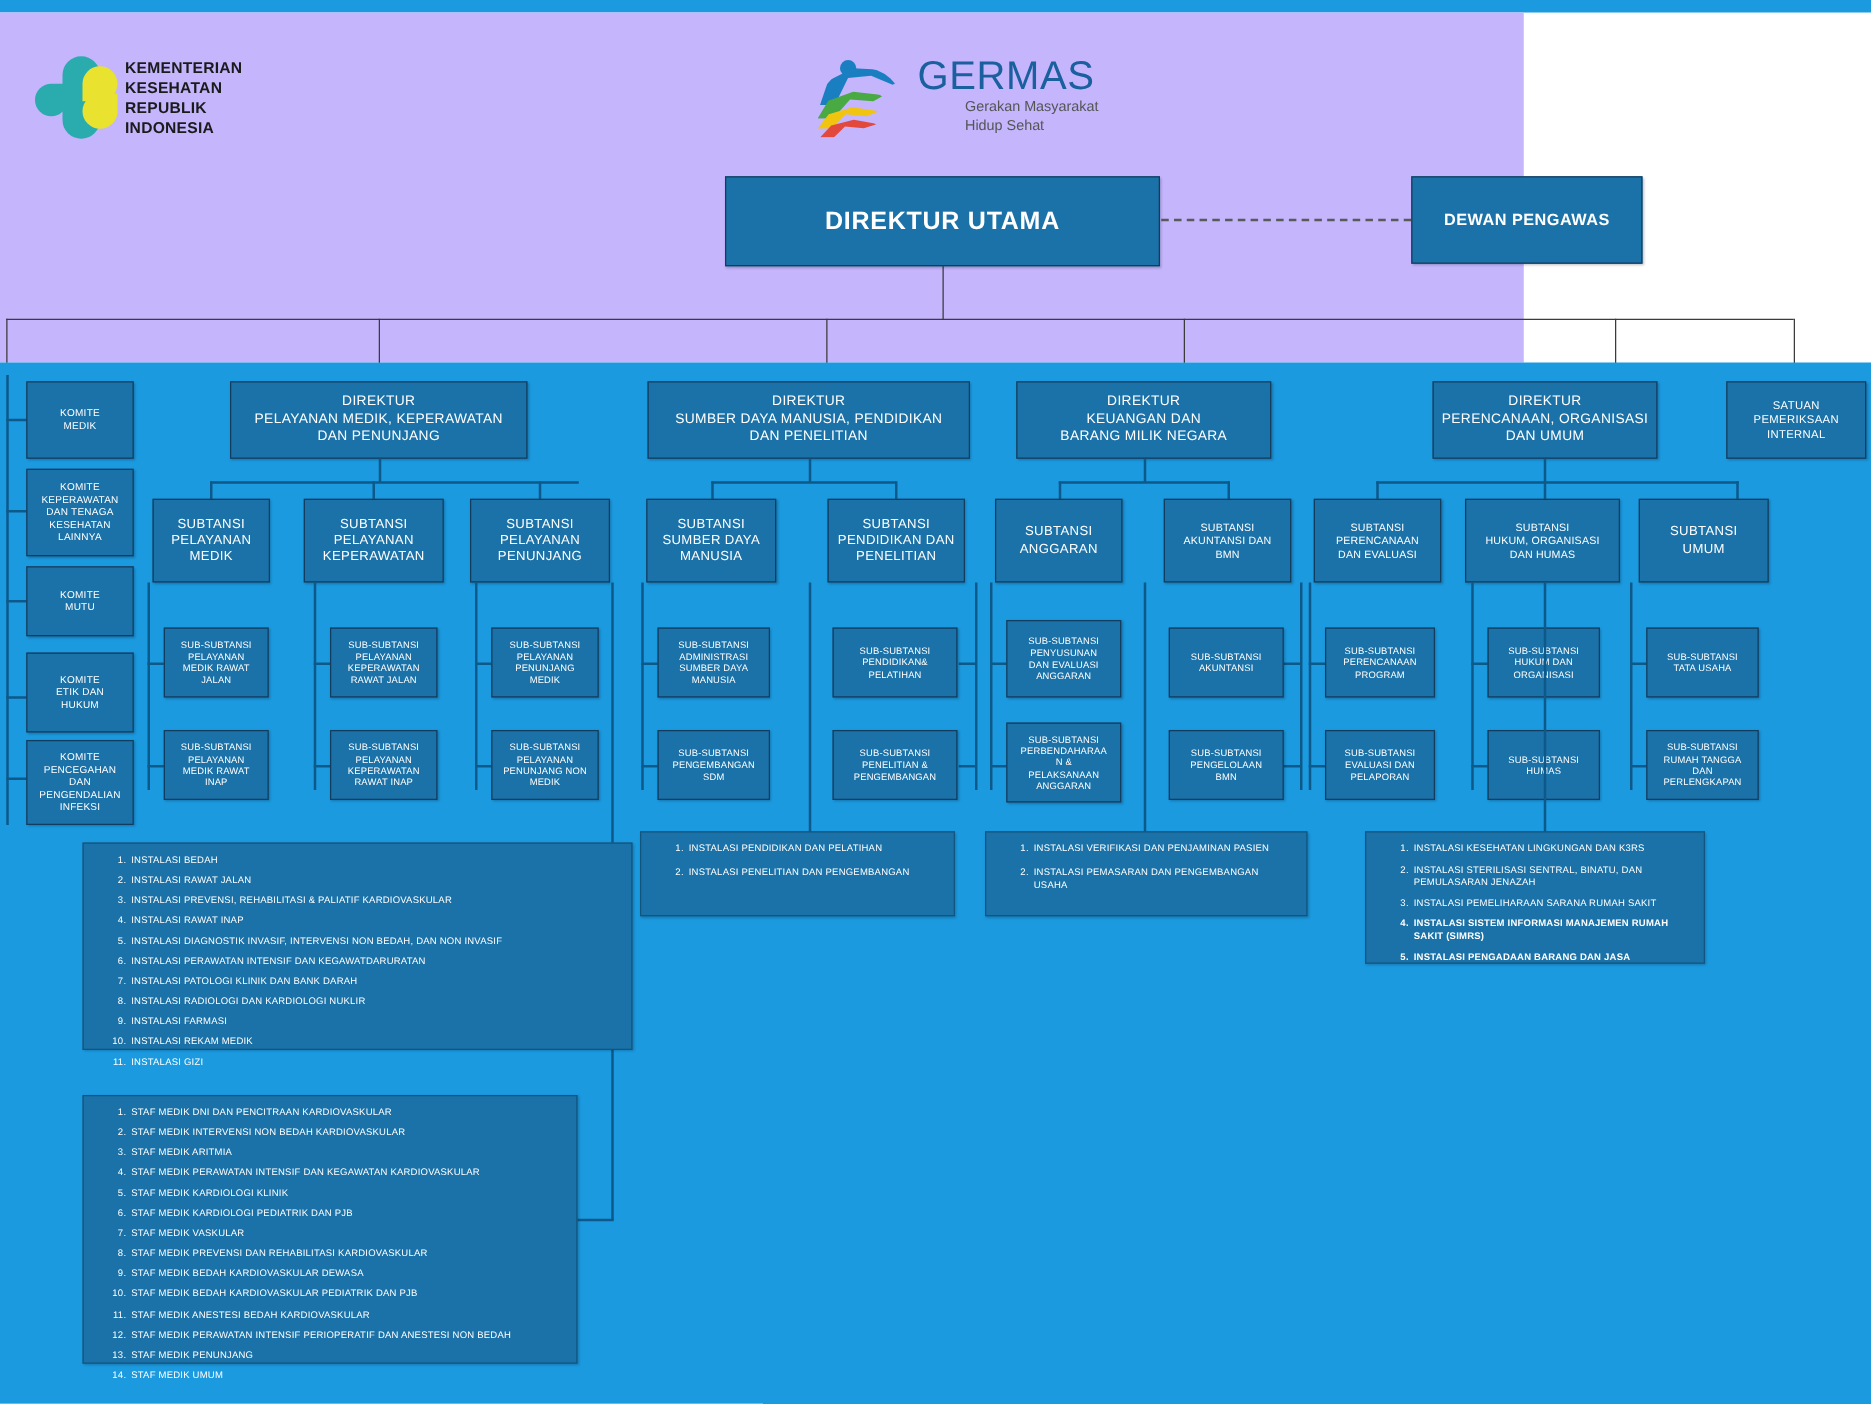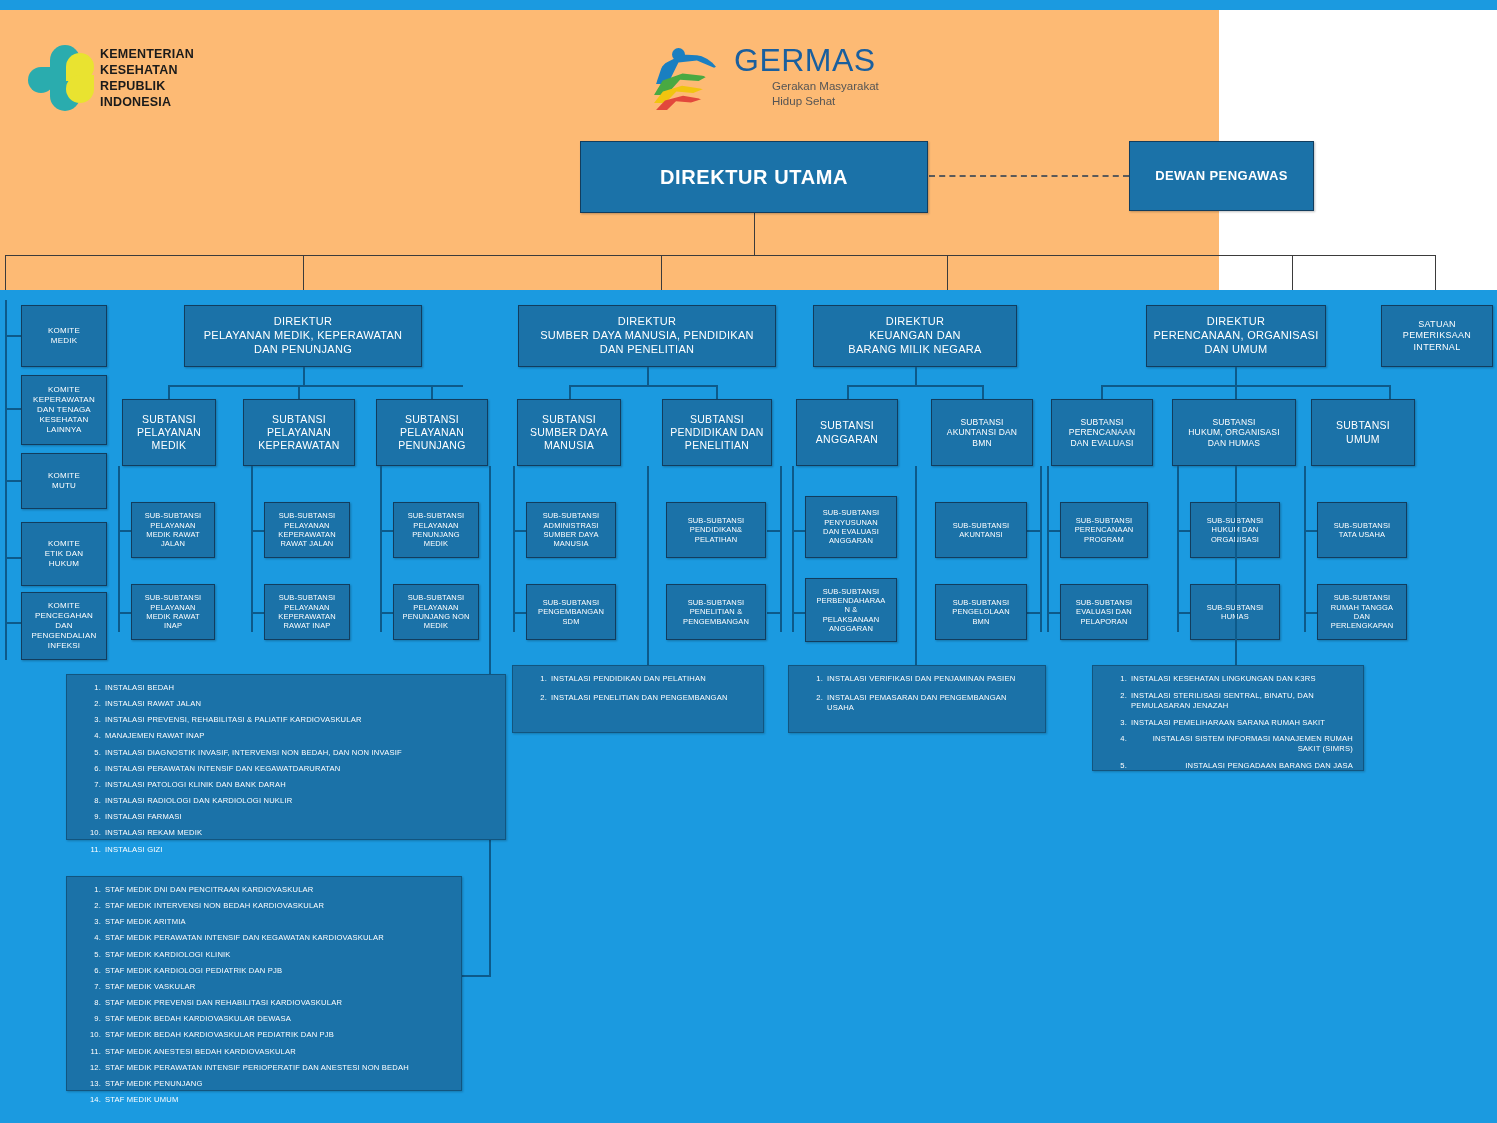--- a/index.html
+++ b/index.html
@@ -8,21 +8,21 @@
     background:#ffffff;
     font-family:"Liberation Sans", sans-serif;
     position:relative;
     overflow:hidden;
   }
   
   #top-band {
     position:absolute; left:0; top:0; width:1497px; height:10px;
     background:#1b9ae0;
   }
-  #header { position:absolute; left:0; top:10px; width:1219px; height:280px; background:#fdba74; }
+  #header { position:absolute; left:0; top:10px; width:1219px; height:280px; background:#c4b5fd; }
 
   .logo-wrap { position:absolute; display:flex; align-items:center; }
   
   #logo-kemenkes { left:28px; top:35px; }
   .kem-mark { position:relative; width:62px; height:66px; margin-right:10px; }
   .kem-mark i { position:absolute; display:block; }
   .k-teal-left { width:26px; height:26px; background:#2aacae; border-radius:13px 0 13px 13px; left:0; top:22px; }
   .k-teal-top  { width:30px; height:36px; background:#2aacae; border-radius:15px 15px 0 0; left:22px; top:0px; }
   .k-teal-bot  { width:30px; height:36px; background:#2aacae; border-radius:0 0 15px 15px; left:22px; top:30px; }
   .k-yellow-top{ width:28px; height:28px; background:#e9e330; border-radius:14px 14px 14px 0; left:38px; top:8px; }
@@ -101,21 +101,21 @@
     box-shadow:1px 1px 2px rgba(0,0,0,.22);
   }
   .listbox ol { list-style:none; counter-reset:li; }
   .listbox li {
     counter-increment:li; position:relative; padding-left:26px;
     font-size:7.6px; letter-spacing:.18px; margin-bottom:6.1px; line-height:1.3;
   }
   .listbox li:before {
     content:counter(li) "."; position:absolute; left:2px; width:20px; text-align:right;
   }
-  .listbox li.bold { font-weight:normal;text-align:right; }
+  .listbox li.bold { font-weight:bold; }
   #list-instalasi-umum li { margin-bottom:7px; }
   #list-instalasi-medik li { margin-bottom:6.3px; }
   #list-staf-medik li { margin-bottom:6.3px; }
   #list-diklat li, #list-keuangan li { margin-bottom:9px; }
 </style>
 </head>
 <body>
 
 <div id="top-band"></div>
 
@@ -375,21 +375,21 @@
 <div class="box lvl-subsub" style="left:1317px; top:584px; width:90px; height:56px;">
   <span class="ml">SUB-SUBTANSI<br>RUMAH TANGGA<br>DAN<br>PERLENGKAPAN</span>
 </div>
 <div class="ln ln-v ln-blue" style="left:1235px; top:466px; height:200px; width:2px;"></div>
 
 <div class="listbox" id="list-instalasi-medik" style="left:66px; top:674px; width:440px; height:166px;">
   <ol>
       <li>INSTALASI BEDAH</li>
       <li>INSTALASI RAWAT JALAN</li>
       <li>INSTALASI PREVENSI, REHABILITASI &amp; PALIATIF KARDIOVASKULAR</li>
-      <li>MANAJEMEN RAWAT INAP</li>
+      <li>INSTALASI RAWAT INAP</li>
       <li>INSTALASI DIAGNOSTIK INVASIF, INTERVENSI NON BEDAH, DAN NON INVASIF</li>
       <li>INSTALASI PERAWATAN INTENSIF DAN KEGAWATDARURATAN</li>
       <li>INSTALASI PATOLOGI KLINIK DAN BANK DARAH</li>
       <li>INSTALASI RADIOLOGI DAN KARDIOLOGI NUKLIR</li>
       <li>INSTALASI FARMASI</li>
       <li>INSTALASI REKAM MEDIK</li>
       <li>INSTALASI GIZI</li>
     </ol>
 </div>
 

